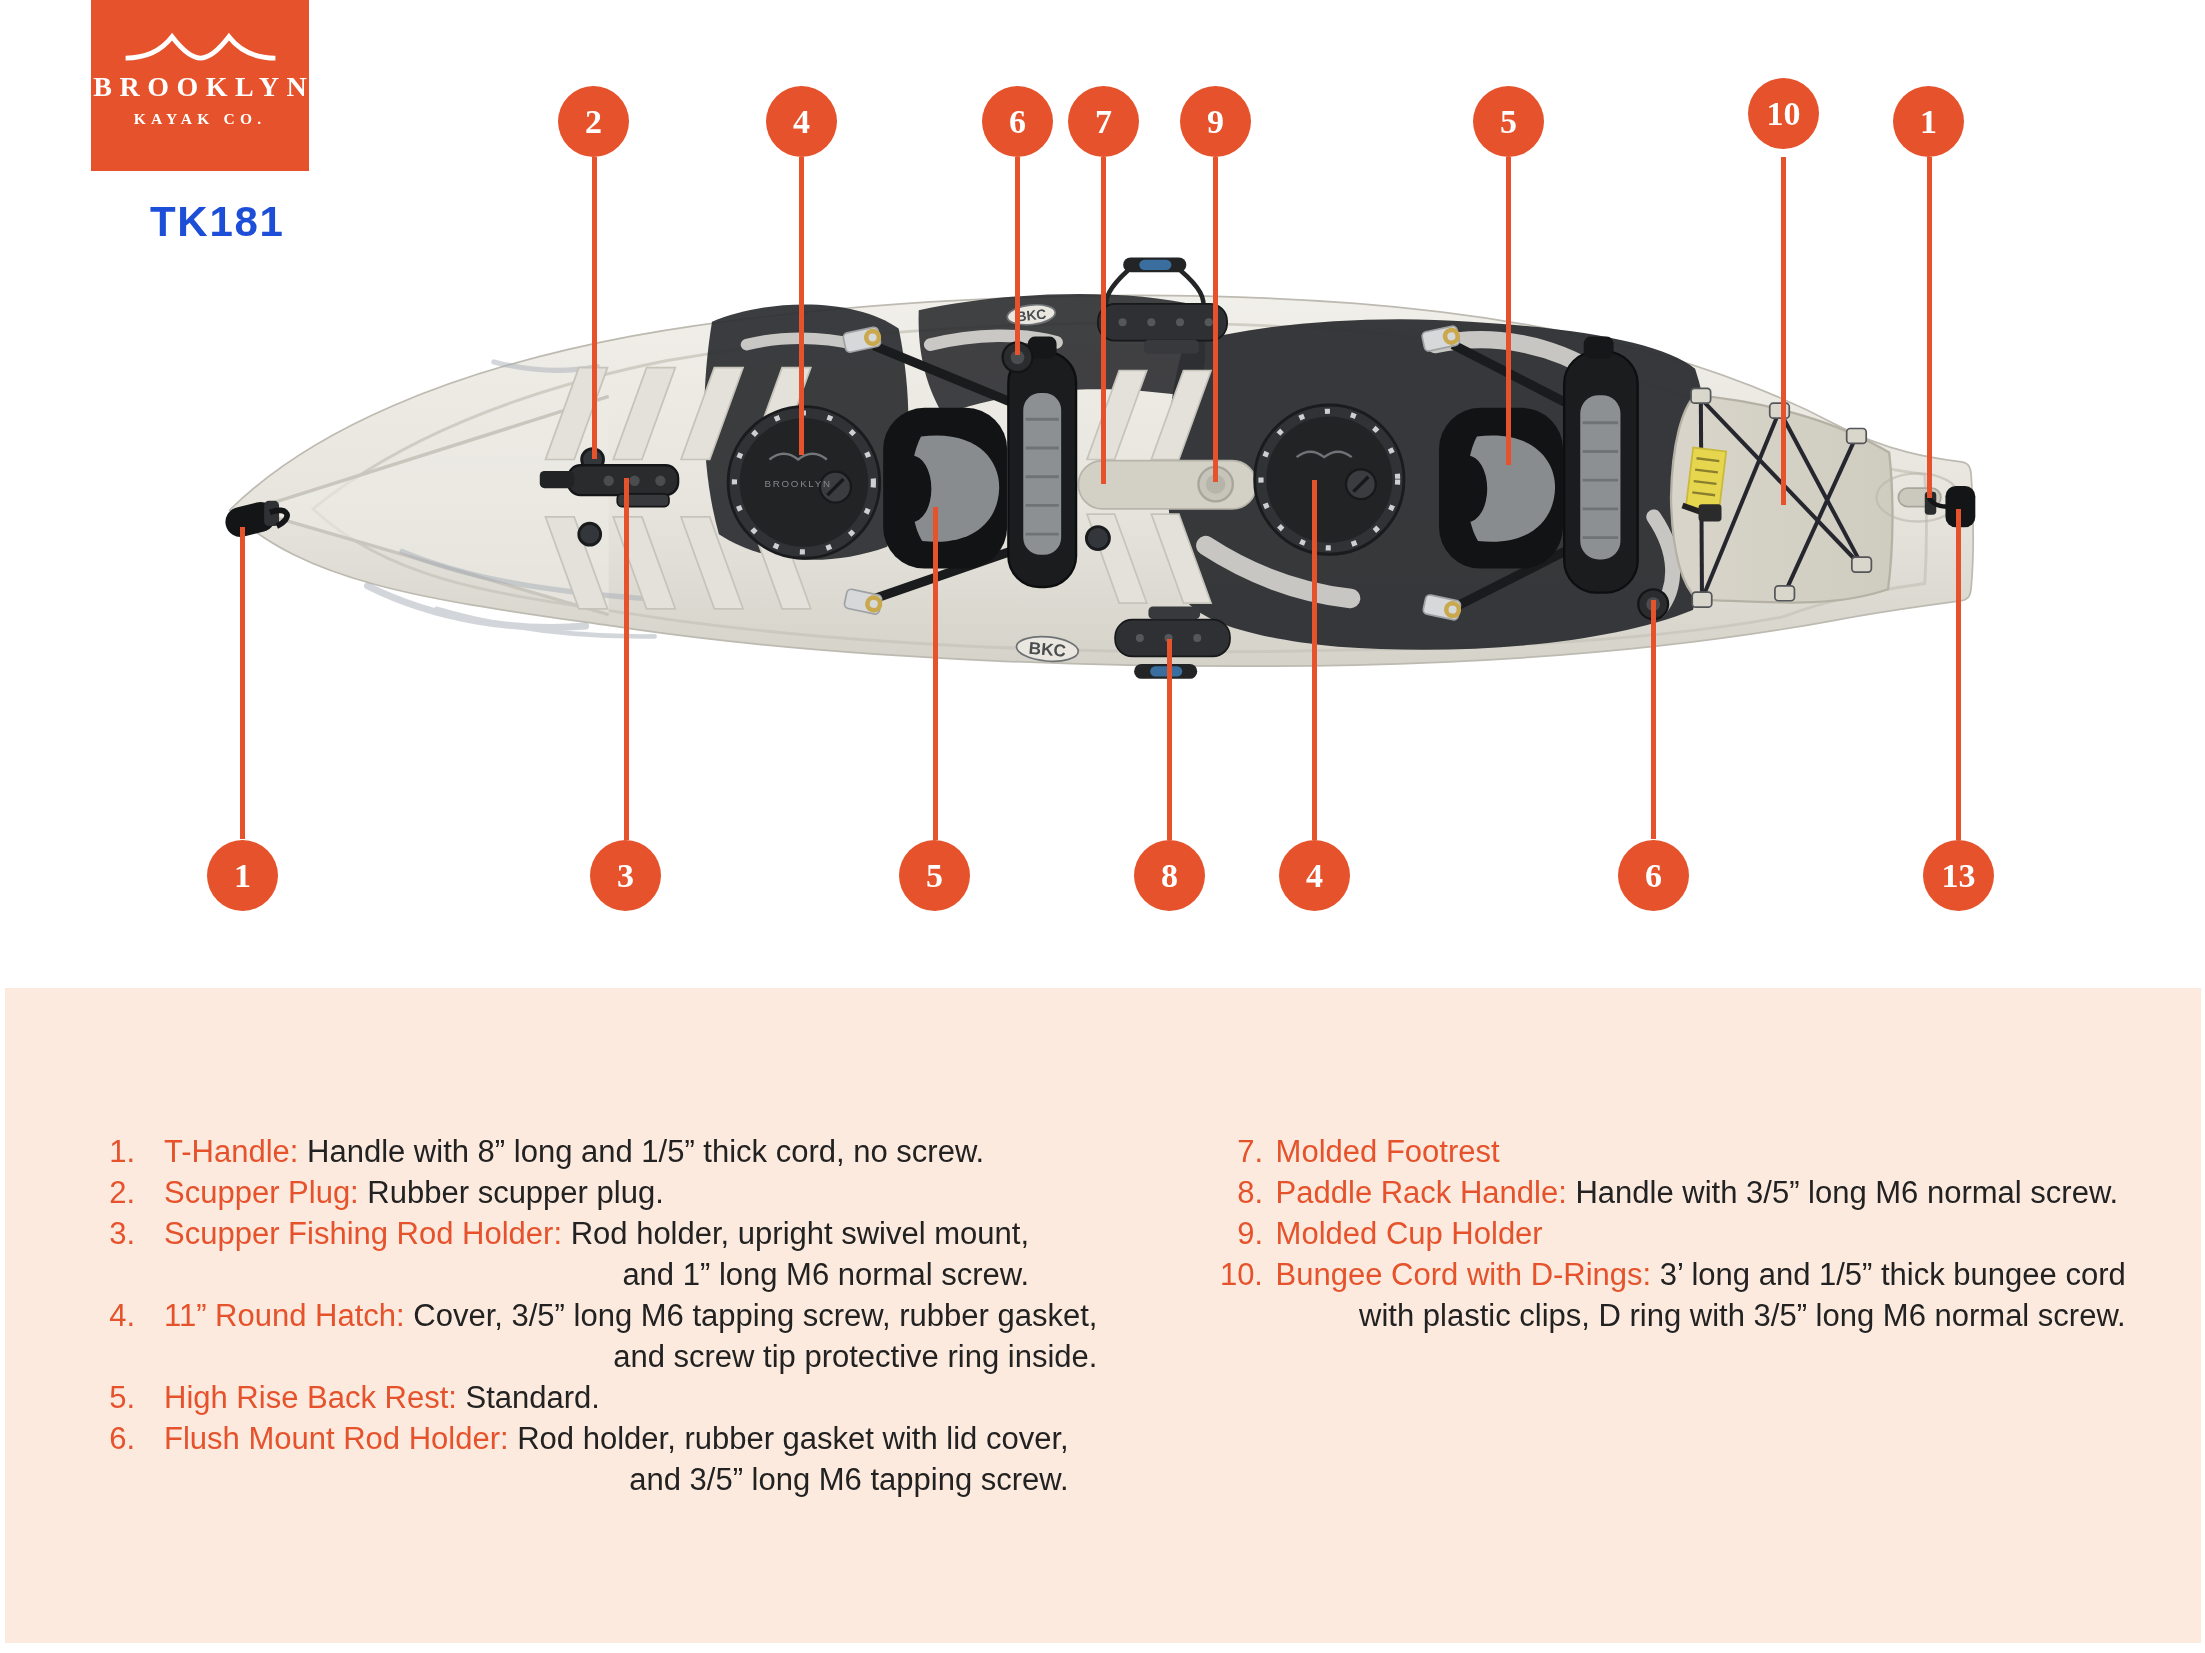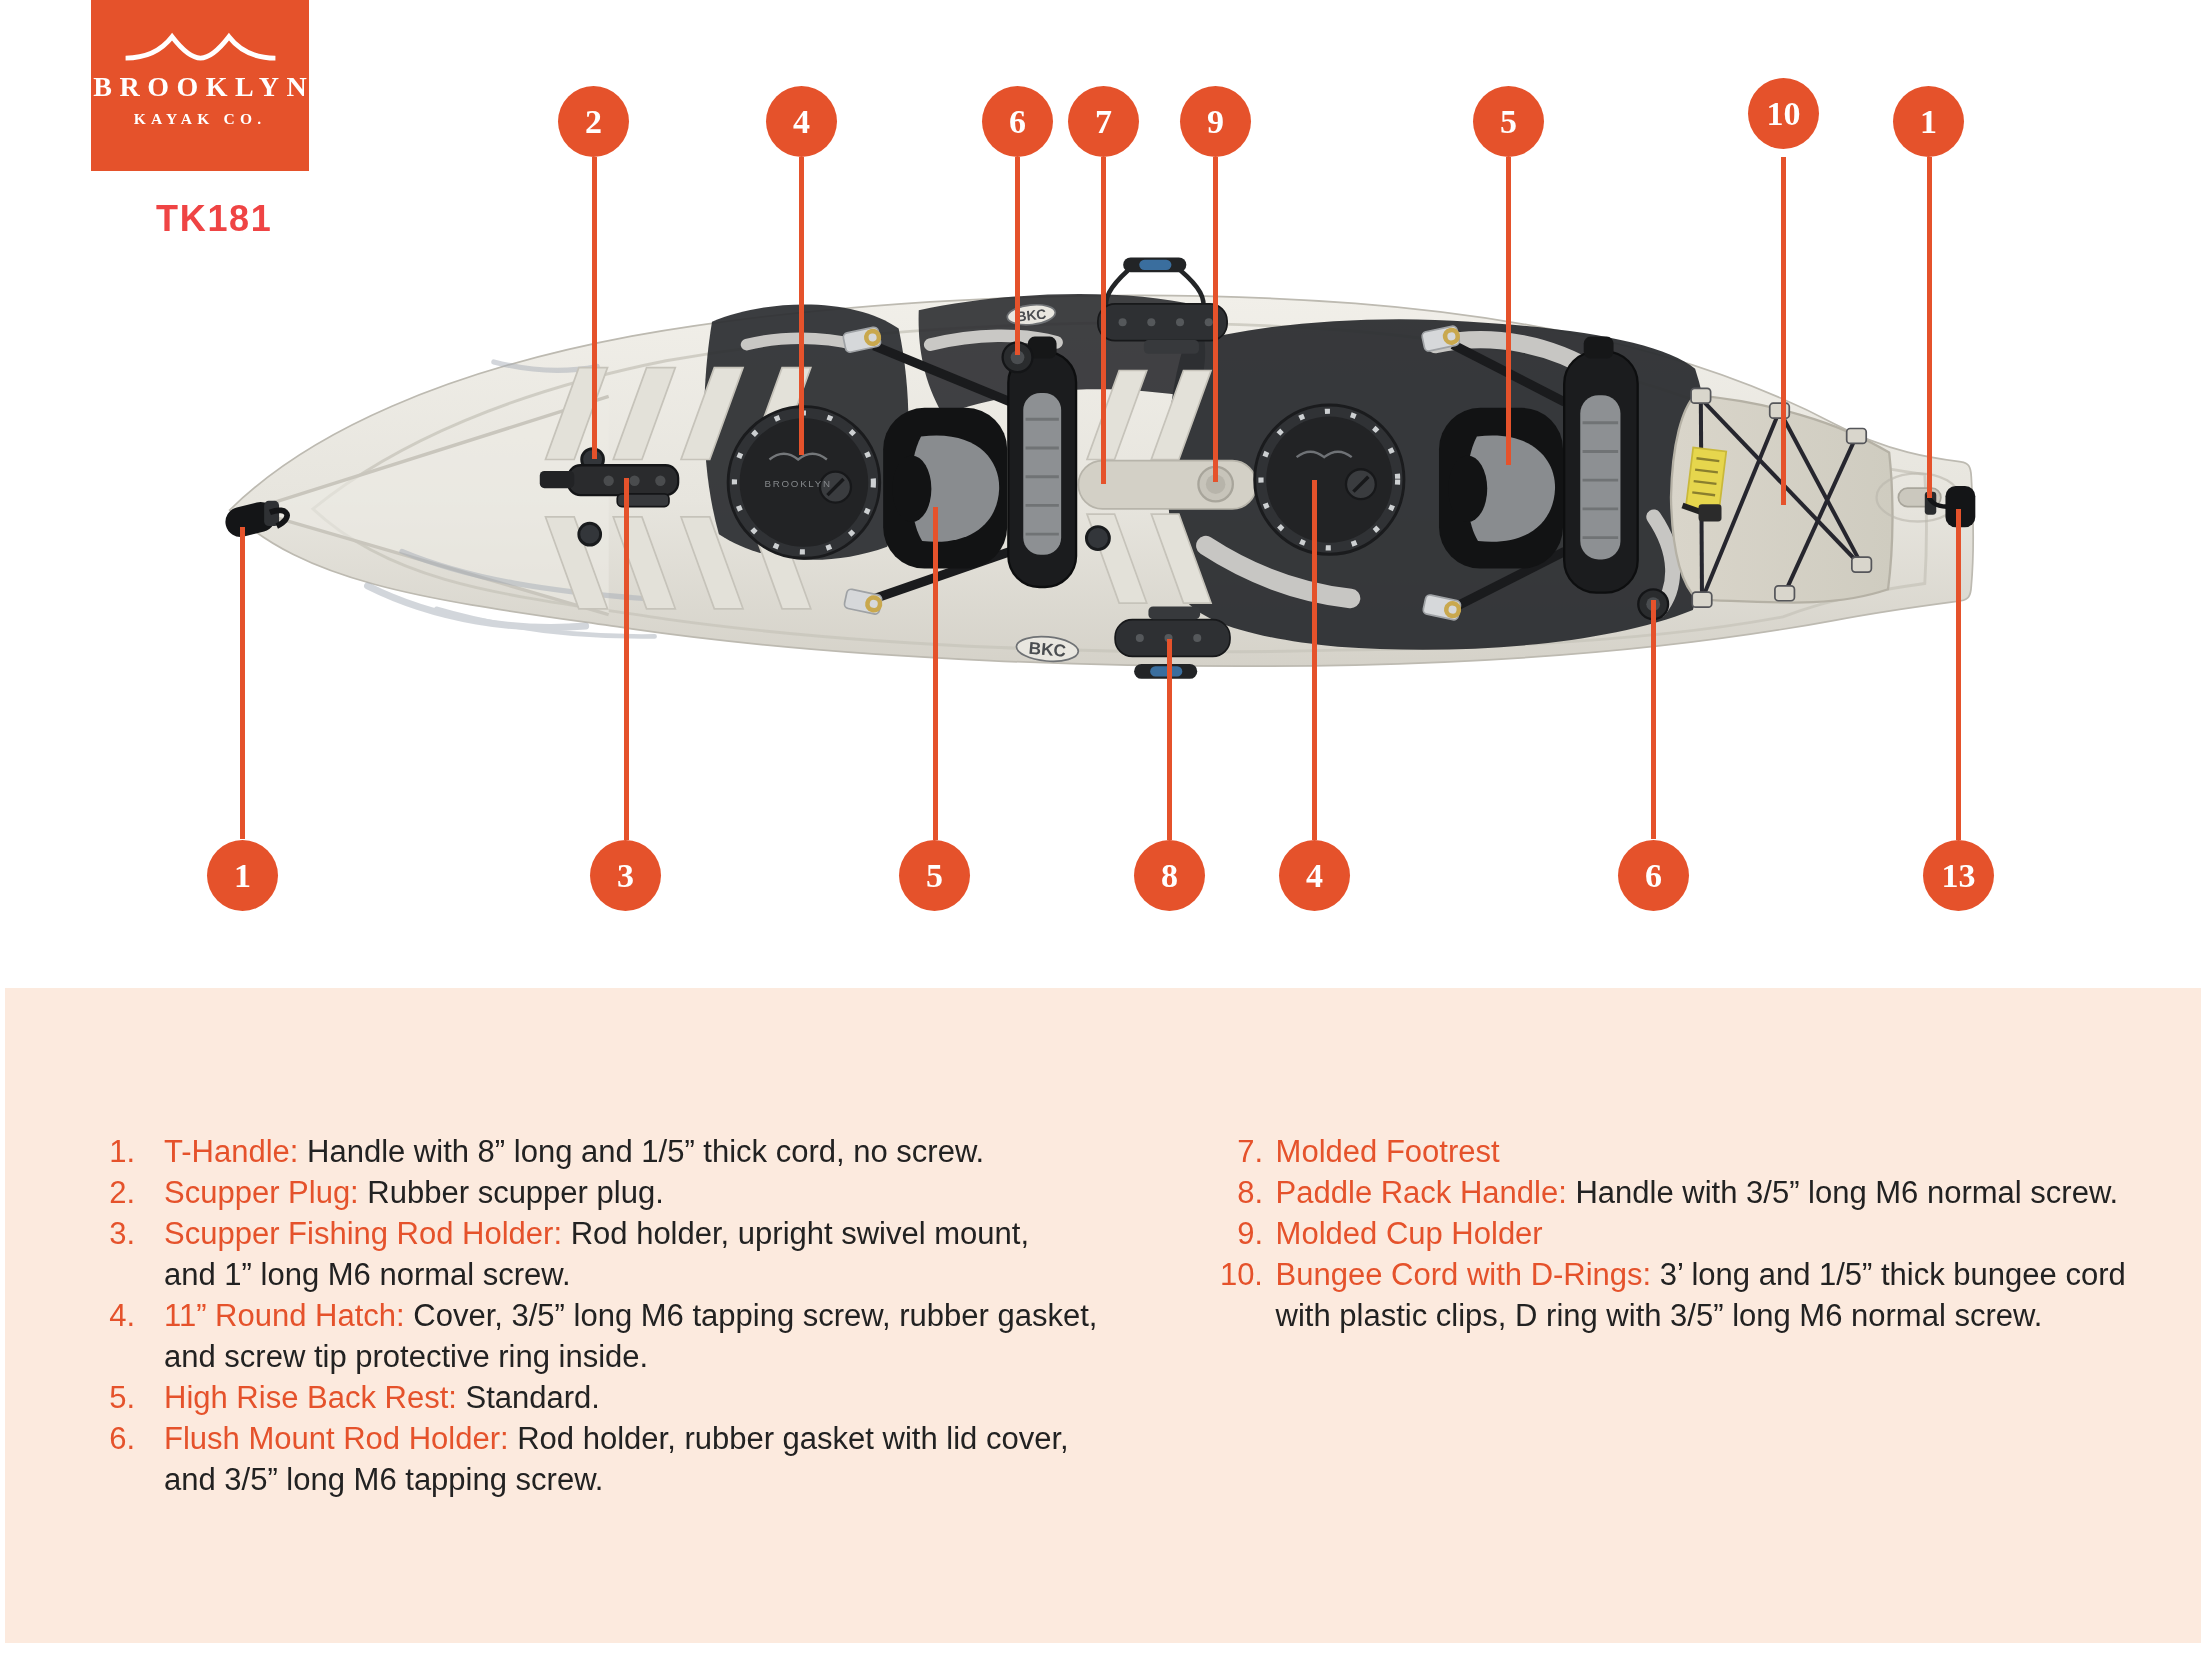--- a/index.html
+++ b/index.html
@@ -7,39 +7,39 @@
           font-family:"Liberation Sans",sans-serif;}
   
   .logo{position:absolute;left:91px;top:0;width:218px;height:171px;background:#e5522b;
         display:flex;flex-direction:column;align-items:center;justify-content:flex-start;}
   .logo svg{margin-top:30px;}
   .logo-title{color:#ffffff;font-family:"Liberation Serif",serif;font-weight:bold;
               font-size:28px;letter-spacing:7.5px;margin-top:8px;margin-left:7.5px;white-space:nowrap;}
   .logo-sub{color:#ffffff;font-family:"Liberation Serif",serif;font-weight:bold;
             font-size:15.5px;letter-spacing:5.2px;margin-top:6.9px;margin-left:0;white-space:nowrap;}
   
-  .model{position:absolute;left:156px;top:198px;color:#ef4444;font-size:36px;font-weight:bold;
+  .model{position:absolute;left:150px;top:198px;color:#1d4ed8;font-size:42px;font-weight:bold;
          letter-spacing:1.7px;}
   
   #kayak{position:absolute;left:0;top:0;width:2205px;height:1654px;}
   
   .c-badge{position:absolute;width:71px;height:71px;border-radius:50%;background:#e5522b;
            color:#ffffff;display:flex;align-items:center;justify-content:center;
            font-family:"Liberation Serif",serif;font-weight:bold;font-size:34px;z-index:5;}
   .c-line{position:absolute;width:4.6px;background:#e5522b;z-index:4;}
   
   .legend-panel{position:absolute;left:4.6px;top:988px;width:2196px;height:655px;background:#fceade;}
   .legend-col{position:absolute;z-index:6;}
   #legend-left{left:86px;top:1131px;width:1034px;}
   #legend-right{left:1178px;top:1131px;width:1011px;}
   .lrow{display:flex;align-items:flex-start;font-size:31px;line-height:41px;color:#222222;}
   .lnum{flex:none;text-align:right;color:#e5522b;}
   #legend-left .lnum{width:49px;margin-right:29px;}
   #legend-right .lnum{width:85px;margin-right:12.6px;}
-  .ltxt{white-space:pre-line;}
+  .ltxt{white-space:pre-line;text-align:right;}
   .llabel{color:#e5522b;}
 </style>
 </head>
 <body>
 
 <div id="canvas">
 
   <svg id="kayak" viewBox="0 0 3840 2880" xmlns="http://www.w3.org/2000/svg">
     <defs>
       <linearGradient id="hullGrad" x1="0" y1="0" x2="0" y2="1">

